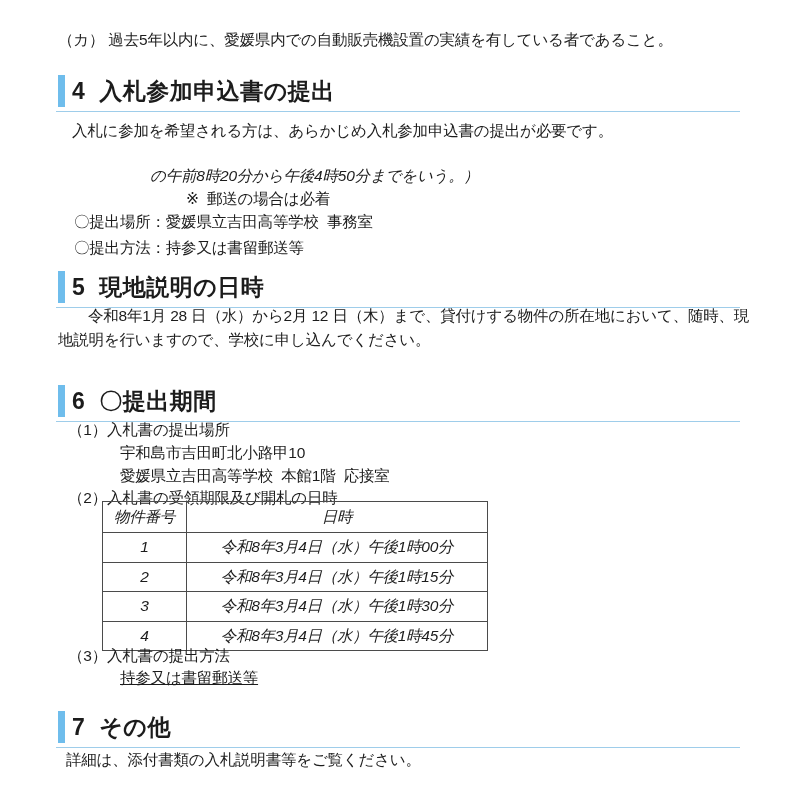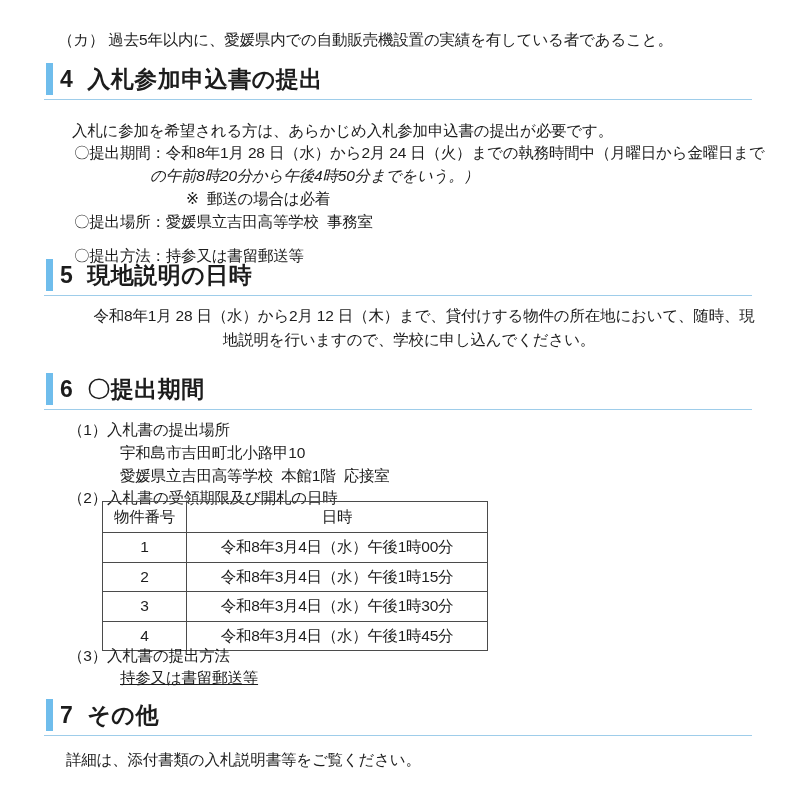--- a/index.html
+++ b/index.html
@@ -35,21 +35,21 @@
     font-size: 15.5px;
     line-height: 1.55;
     letter-spacing: -0.2px;
     color: #1c1c1c;
   }
 
   
   .heading {
     position: relative;
     display: block;
-    margin: 0;
+    margin: 12px;
     padding: 2px 0 5px 16px;
     border-bottom: 1.5px solid #9ecdea;
     font-size: 23px;
     font-weight: bold;
     letter-spacing: 0.5px;
     color: #1c1c1c;
     line-height: 1.32;
   }
   .heading::before {
     content: "";
@@ -100,53 +100,52 @@
   <div class="abs line" style="left:58px; top:28px;">（カ） 過去5年以内に、愛媛県内での自動販売機設置の実績を有している者であること。</div>
 
   <div class="abs" style="left:44px; top:62px; width:708px;">
     <div class="heading">
       <span class="num">4</span><span class="htxt">入札参加申込書の提出</span>
     </div>
   </div>
 
   <div class="abs line" style="left:72px; top:119px;">入札に参加を希望される方は、あらかじめ入札参加申込書の提出が必要です。</div>
 
-  <div class="abs line" style="left:74px; top:141px;">〇提出期間：令和8年1月 28 日（水）から2月 24 日（火）までの執務時間中（月曜日から金曜日まで</div>
 
   <div class="abs line" style="left:150px; top:164px;font-style:italic;">の午前8時20分から午後4時50分までをいう。）</div>
 
   <div class="abs line" style="left:186px; top:187px;">※  郵送の場合は必着</div>
 
   <div class="abs line" style="left:74px; top:210px;">〇提出場所：愛媛県立吉田高等学校  事務室</div>
 
-  <div class="abs line" style="left:74px; top:244px;">〇提出方法：持参又は書留郵送等</div>
+  <div class="abs line" style="left:74px; top:236px;">〇提出方法：持参又は書留郵送等</div>
 
   <div class="abs" style="left:44px; top:258px; width:708px;">
     <div class="heading">
       <span class="num">5</span><span class="htxt">現地説明の日時</span>
     </div>
   </div>
 
-  <div class="abs para" style="left:58px; top:304px; width:702px; text-indent:30px;text-align:center;">令和8年1月 28 日（水）から2月 12 日（木）まで、貸付けする物件の所在地において、随時、現地説明を行いますので、学校に申し込んでください。</div>
+  <div class="abs para" style="left:58px; top:304px; width:702px; text-indent:30px;">令和8年1月 28 日（水）から2月 12 日（木）まで、貸付けする物件の所在地において、随時、現地説明を行いますので、学校に申し込んでください。</div>
 
   <div class="abs" style="left:44px; top:372px; width:708px;">
     <div class="heading">
       <span class="num">6</span><span class="htxt">〇提出期間</span>
     </div>
   </div>
 
   <div class="abs line" style="left:68px; top:418px;">（1）入札書の提出場所</div>
 
   <div class="abs line" style="left:120px; top:441px;">宇和島市吉田町北小路甲10</div>
 
   <div class="abs line" style="left:120px; top:464px;">愛媛県立吉田高等学校  本館1階  応接室</div>
 
   <div class="abs line" style="left:68px; top:486px;text-align:right;">（2）入札書の受領期限及び開札の日時</div>
 
-  <div class="abs" style="left:102px; top:501px;">
+  <div class="abs" style="left:102px; top:501px;font-style:italic;">
     <table class="bid-table">
       <thead>
         <tr>
           <th class="col-no">物件番号</th>
           <th class="col-dt">日時</th>
         </tr>
       </thead>
       <tbody>
         <tr>
           <td class="col-no">1</td>

